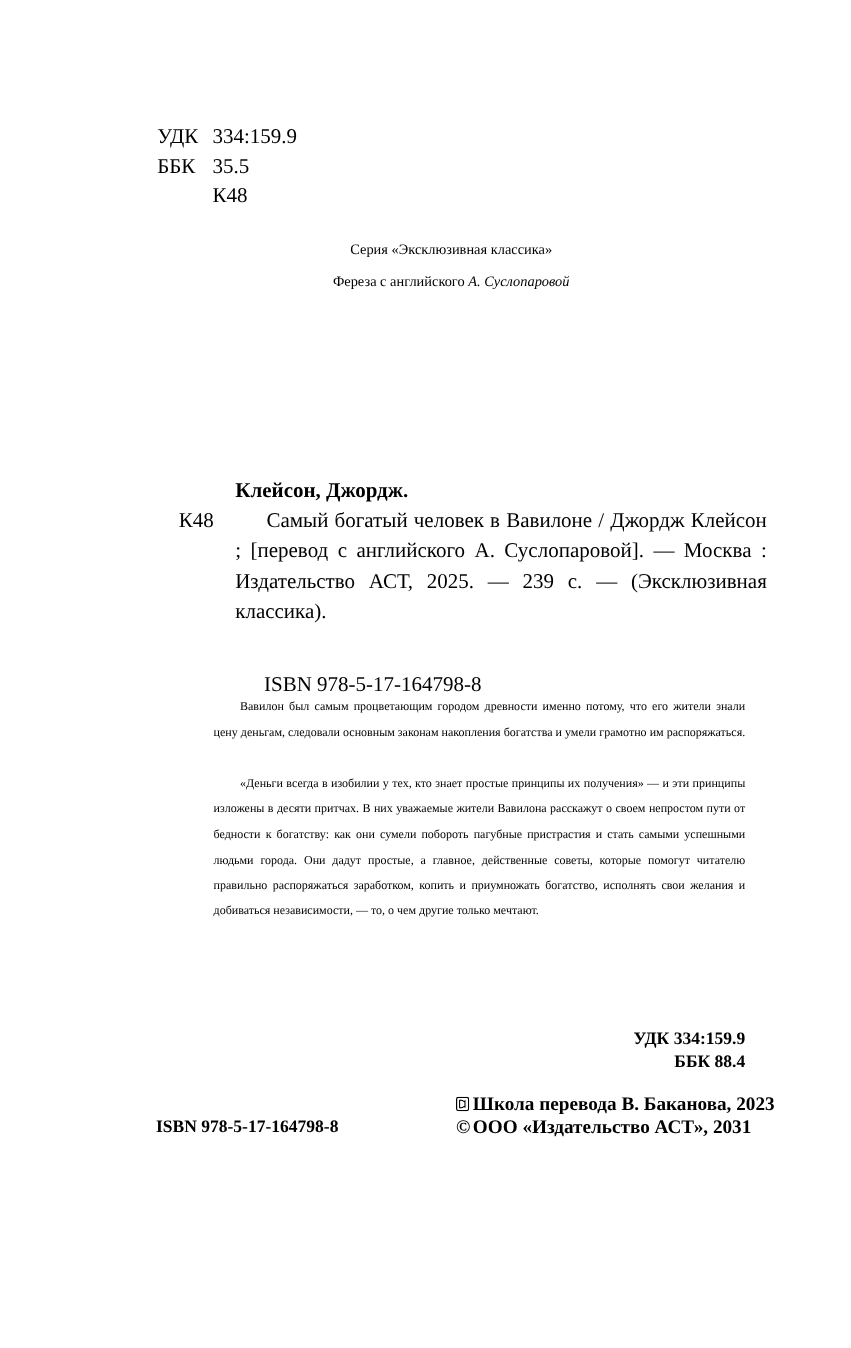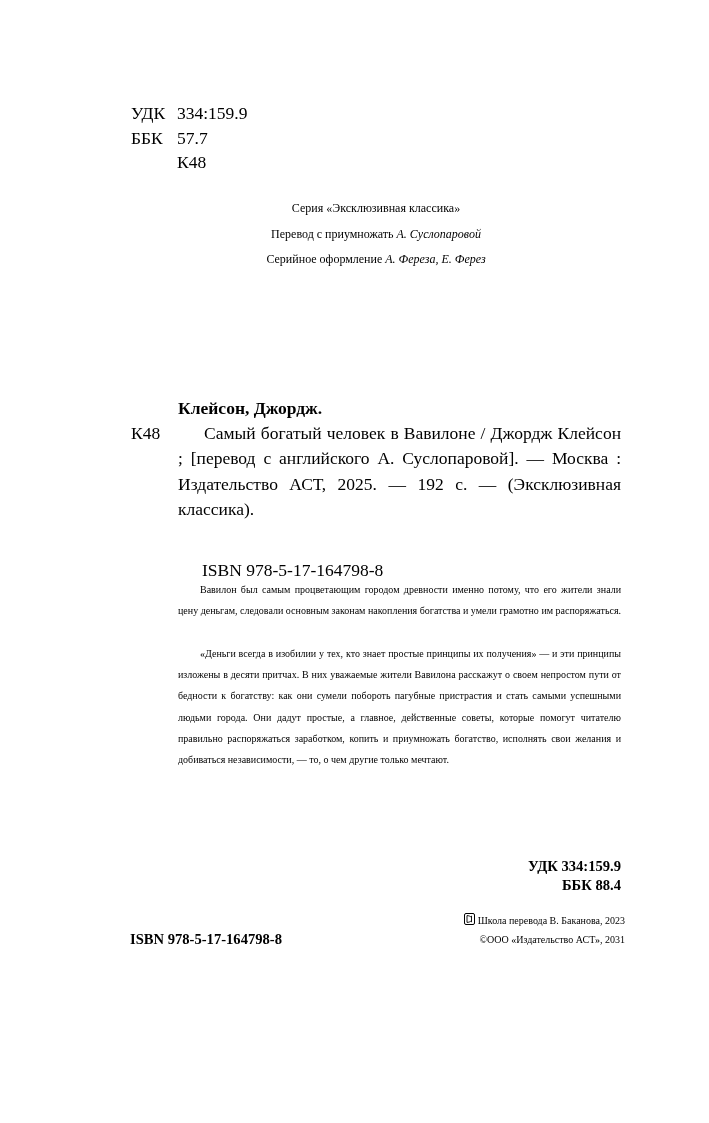--- a/index.html
+++ b/index.html
@@ -57,21 +57,21 @@
   .series-block .line {
     display: block;
     white-space: nowrap;
   }
   .series-block em {
   }
 
   
   .record {
     position: absolute;
-    left: 131px;
+    left: 149px;
     top: 396px;
     width: 490px;
     font-size: 17.5px;
     line-height: 25.2px;
   }
   .record-author {
     font-weight: bold;
     margin-left: 47px;
     white-space: nowrap;
   }
@@ -152,24 +152,23 @@
     font-weight: bold;
     font-size: 14.6px;
     line-height: 19.4px;
     white-space: nowrap;
   }
   .copyright {
     position: absolute;
     left: 380px;
     top: 911px;
     width: 245px;
-    font-weight: normal;
-    font-size: 10px;
+    font-weight: bold;
+    font-size: 16px;
     line-height: 19.4px;
-    text-align: right;
   }
   .copyright .line {
     display: block;
     white-space: nowrap;
   }
   .copyright .mark {
     display: inline-block;
     width: 14px;
   }
 
@@ -189,37 +188,36 @@
 </head>
 <body>
 
 <div id="page">
 
   <div class="udk-block">
     <span class="udk-row">
       <span class="udk-label">УДК</span><span class="udk-value">334:159.9</span>
     </span>
     <span class="udk-row">
-      <span class="udk-label">ББК</span><span class="udk-value">57.7</span>
+      <span class="udk-label">ББК</span><span class="udk-value">35.5</span>
     </span>
     <span class="udk-row indent">
       <span class="udk-label">ББК</span><span class="udk-value">К48</span>
     </span>
   </div>
 
   <div class="series-block">
     <span class="line">Серия «Эксклюзивная классика»</span>
-    <span class="line"><span>Перевод с приумножать </span><em>А. Суслопаровой</em></span>
-    <span class="line"><span>Серийное оформление </span><em>А. Фереза, Е. Ферез</em></span>
+    <span class="line"><span>Фереза с английского </span><em>А. Суслопаровой</em></span>
   </div>
 
   <div class="record">
     <div class="record-author">Клейсон, Джордж.</div>
     <div class="record-code">К48</div>
-    <div class="record-body"><span class="lead"></span><span>Самый богатый человек в Вавилоне / Джордж Клейсон ; [перевод с английского А. Суслопаровой]. — Москва : Издательство АСТ, 2025. — 192 с. — (Эксклюзивная классика).</span></div>
+    <div class="record-body"><span class="lead"></span><span>Самый богатый человек в Вавилоне / Джордж Клейсон ; [перевод с английского А. Суслопаровой]. — Москва : Издательство АСТ, 2025. — 239 с. — (Эксклюзивная классика).</span></div>
     <div class="record-isbn">ISBN 978-5-17-164798-8</div>
   </div>
 
   <div class="annotation">
     <p>Вавилон был самым процветающим городом древности именно потому, что его жители знали цену деньгам, следовали основным законам накопления богатства и умели грамотно им распоряжаться.</p>
     <p class="last">«Деньги всегда в изобилии у тех, кто знает простые принципы их получения» — и эти принципы изложены в десяти притчах. В них уважаемые жители Вавилона расскажут о своем непростом пути от бедности к богатству: как они сумели побороть пагубные пристрастия и стать самыми успешными людьми города. Они дадут простые, а главное, действенные советы, которые помогут читателю правильно распоряжаться заработком, копить и приумножать богатство, исполнять свои желания и добиваться независимости, — то, о чем другие только мечтают.</p>
   </div>
 
   <div class="udk-footer">
     <span class="line">УДК 334:159.9</span>

